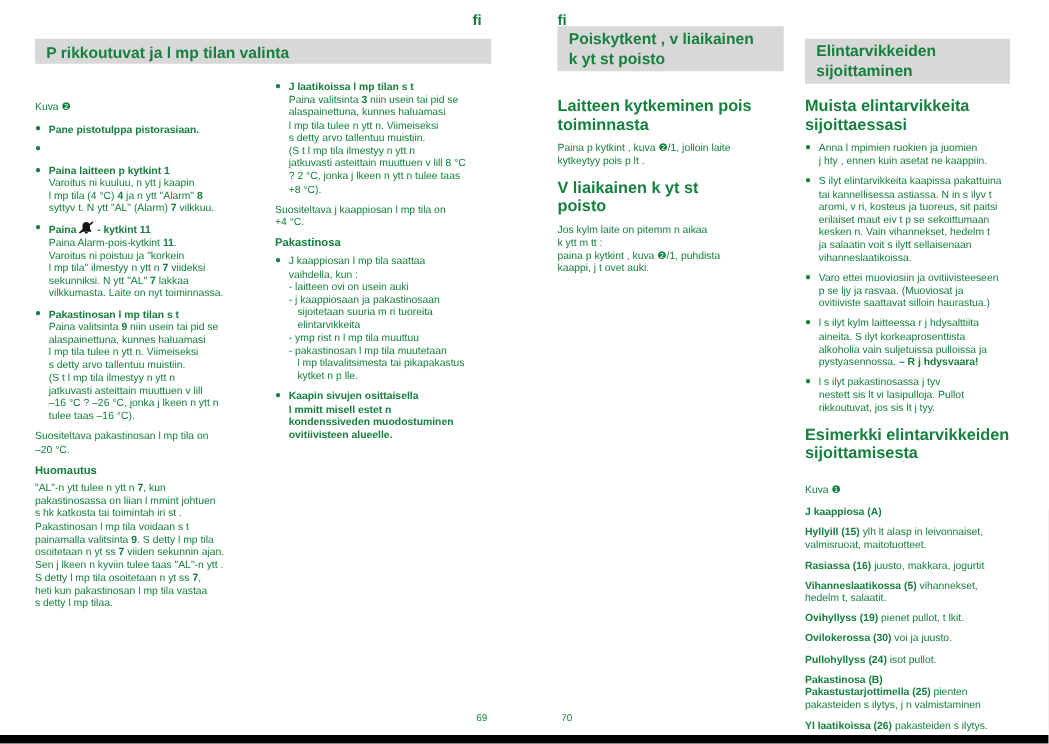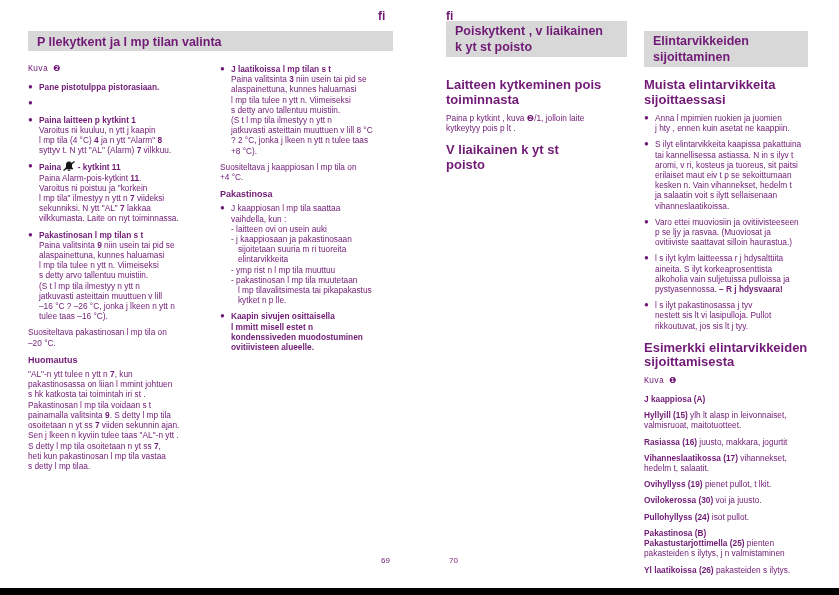--- a/index.html
+++ b/index.html
@@ -1,53 +1,53 @@
 <!DOCTYPE html>
 <html><head>
 <meta charset="utf-8">
 <style>
   html,body{margin:0;padding:0;background:#e8e8e8;}
   .canvas{position:relative;width:839px;height:595px;background:#ffffff;overflow:hidden;
-          font-family:"Liberation Sans","DejaVu Sans",sans-serif;color:#701a75;}
+          font-family:"Liberation Sans","DejaVu Sans",sans-serif;color:#15803d;}
   .fi{position:absolute;top:9px;font-weight:bold;font-size:12px;}
   .fi-left{left:378px;}
   .fi-right{left:446px;}
   .hbar{position:absolute;background:#d8d8d8;font-weight:bold;font-size:12.5px;line-height:1.28;
         padding:2px 4px 2px 9px;box-sizing:border-box;white-space:pre-line;}
   .hbar-left{left:28px;top:31px;width:365px;height:20px;padding-top:3px;}
   .hbar-mid{left:446px;top:21px;width:181px;height:36px;}
   .hbar-right{left:644px;top:31px;width:164px;height:36px;}
   .col{position:absolute;font-size:8.3px;line-height:10.2px;}
   .col-l1{left:28px;top:64px;width:182px;}
   .col-l2{left:220px;top:64px;width:178px;}
   .col-r1{left:446px;top:78px;width:188px;}
   .col-r2{left:644px;top:78px;width:188px;}
   .h2{font-size:13px;font-weight:bold;line-height:14.5px;margin:10px 0 6px;}
   .col > .h2:first-child{margin-top:0;}
   .h3{font-size:9px;font-weight:bold;margin:7px 0 4px;}
   .para{margin:0 0 6px;}
-  .caption{margin:0 0 8px;font-family:Liberation Mono, monospace;}
+  .caption{margin:16px 0 8px;}
   .bullet{display:flex;margin:0 0 6px;}
   .dot{flex:0 0 11px;font-size:8px;line-height:10.2px;}
   b{font-weight:bold;}
-  .pageno{position:absolute;top:556px;font-size:8px;}
+  .pageno{position:absolute;top:570px;font-size:8px;}
   .pn-left{left:381px;}
   .pn-right{left:449px;}
   .bottom-bar{position:absolute;left:0;bottom:0;width:100%;height:7px;background:#000;}
   .alarm-off-icon svg{vertical-align:-1px;}
 </style>
 </head>
 <body>
 
 <div class="canvas">
 
   <span class="fi fi-left">fi</span>
   <span class="fi fi-right">fi</span>
 
-  <div class="hbar hbar-left">P llekytkent  ja l mp  tilan valinta</div>
+  <div class="hbar hbar-left">P rikkoutuvat  ja l mp  tilan valinta</div>
   <div class="hbar hbar-mid">Poiskytkent , v liaikainen
 k yt st  poisto</div>
   <div class="hbar hbar-right">Elintarvikkeiden
 sijoittaminen</div>
 
   <div class="col col-l1">
       <div class="caption">Kuva ❷</div>
       <div class="bullet">
         <span class="dot">●</span>
         <span class="btxt"><b>Pane pistotulppa pistorasiaan.</b></span>
@@ -88,20 +88,21 @@
       </div>
       <div class="bullet">
         <span class="dot">●</span>
         <span class="btxt"><b>Kaapin sivujen osittaisella<br>l mmitt misell  estet  n<br>kondenssiveden muodostuminen<br>ovitiivisteen alueelle.</b></span>
       </div>
     </div>
   <div class="col col-r1">
       <div class="h2">Laitteen kytkeminen pois<br>toiminnasta</div>
       <div class="para">Paina p  kytkint , kuva ❷/1, jolloin laite<br>kytkeytyy pois p  lt .</div>
       <div class="h2">V liaikainen k yt st<br>poisto</div>
+      <div class="para">Jos kylm  laite on pitemm n aikaa<br>k ytt m tt :<br>paina p  kytkint , kuva ❷/1, puhdista<br>kaappi, j t  ovet auki.</div>
     </div>
   <div class="col col-r2">
       <div class="h2">Muista elintarvikkeita<br>sijoittaessasi</div>
       <div class="bullet">
         <span class="dot">●</span>
         <span class="btxt">Anna l mpimien ruokien ja juomien<br>j hty , ennen kuin asetat ne kaappiin.</span>
       </div>
       <div class="bullet">
         <span class="dot">●</span>
         <span class="btxt">S ilyt  elintarvikkeita kaapissa pakattuina<br>tai kannellisessa astiassa. N in s ilyv t<br>aromi, v ri, kosteus ja tuoreus, sit  paitsi<br>erilaiset maut eiv t p  se sekoittumaan<br>kesken n. Vain vihannekset, hedelm t<br>ja salaatin voit s ilytt  sellaisenaan<br>vihanneslaatikoissa.</span>
@@ -116,21 +117,21 @@
       </div>
       <div class="bullet">
         <span class="dot">●</span>
         <span class="btxt"> l  s ilyt  pakastinosassa j tyv<br>nestett  sis lt vi  lasipulloja. Pullot<br>rikkoutuvat, jos sis lt  j tyy.</span>
       </div>
       <div class="h2">Esimerkki elintarvikkeiden<br>sijoittamisesta</div>
       <div class="caption">Kuva ❶</div>
       <div class="para"><b>J  kaappiosa (A)</b></div>
       <div class="para"><b>Hyllyill  (15)</b> ylh lt  alasp in leivonnaiset,<br>valmisruoat, maitotuotteet.</div>
       <div class="para"><b>Rasiassa (16)</b> juusto, makkara, jogurtit</div>
-      <div class="para"><b>Vihanneslaatikossa (17)</b> vihannekset,<br>hedelm t, salaatit.</div>
+      <div class="para"><b>Vihanneslaatikossa (5)</b> vihannekset,<br>hedelm t, salaatit.</div>
       <div class="para"><b>Ovihyllyss  (19)</b> pienet pullot, t lkit.</div>
       <div class="para"><b>Ovilokerossa (30)</b> voi ja juusto.</div>
       <div class="para"><b>Pullohyllyss  (24)</b> isot pullot.</div>
       <div class="para"><b>Pakastinosa (B)</b><br><b>Pakastustarjottimella (25)</b> pienten<br>pakasteiden s ilytys, j n valmistaminen</div>
       <div class="para"><b>Yl laatikoissa (26)</b> pakasteiden s ilytys.</div>
     </div>
 
   <span class="pageno pn-left">69</span>
   <span class="pageno pn-right">70</span>
 

